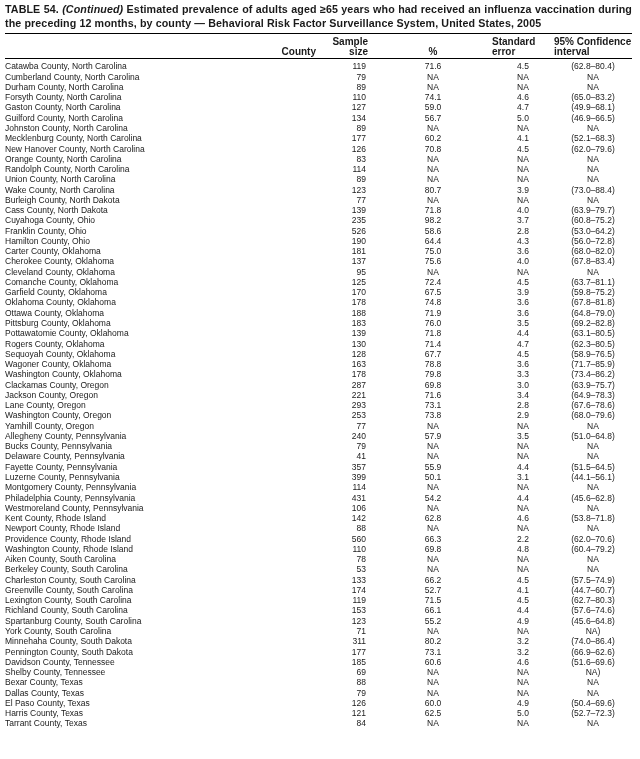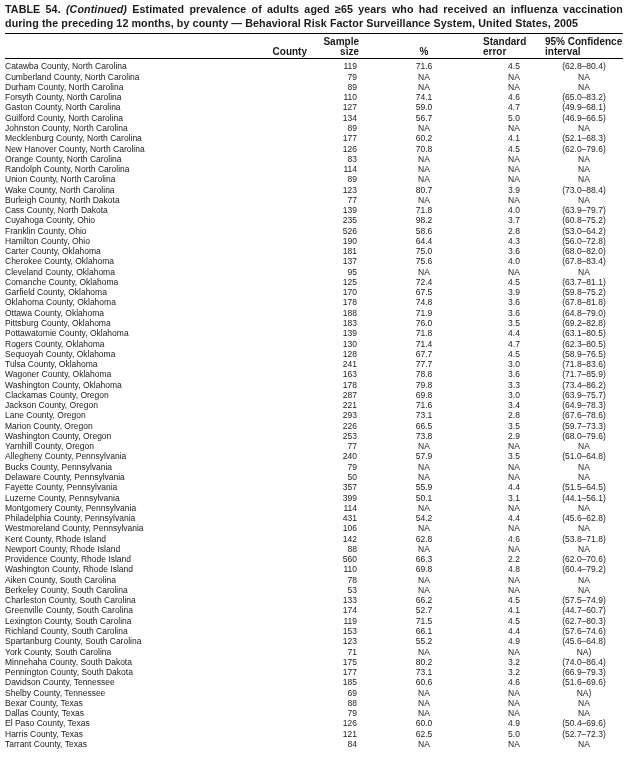--- a/index.html
+++ b/index.html
@@ -9,21 +9,21 @@
   }
   body {
     width: 640px;
     height: 759px;
     overflow: hidden;
     color: #1a1a1a;
     font-family: "Liberation Sans", "DejaVu Sans", sans-serif;
     -webkit-font-smoothing: antialiased;
   }
   .page {
-    padding: 3px 17px 0 5px;
+    padding: 3px 8px 0 5px;
   }
   .title {
     font-size: 10.7px;
     font-weight: 700;
     line-height: 13.6px;
     text-align: justify;
     letter-spacing: 0.1px;
     border-bottom: 1.5px solid #000;
     padding-bottom: 3px;
   }
@@ -306,27 +306,20 @@
           <td class="c-ci">(62.3–80.5)</td>
         </tr>
         <tr>
           <td class="c-county">Sequoyah County, Oklahoma</td>
           <td class="c-sample">128</td>
           <td class="c-pct">67.7</td>
           <td class="c-se">4.5</td>
           <td class="c-ci">(58.9–76.5)</td>
         </tr>
         <tr>
-          <td class="c-county">Tulsa County, Oklahoma</td>
-          <td class="c-sample">241</td>
-          <td class="c-pct">77.7</td>
-          <td class="c-se">3.0</td>
-          <td class="c-ci">(71.8–83.6)</td>
-        </tr>
-        <tr>
           <td class="c-county">Wagoner County, Oklahoma</td>
           <td class="c-sample">163</td>
           <td class="c-pct">78.8</td>
           <td class="c-se">3.6</td>
           <td class="c-ci">(71.7–85.9)</td>
         </tr>
         <tr>
           <td class="c-county">Washington County, Oklahoma</td>
           <td class="c-sample">178</td>
           <td class="c-pct">79.8</td>
@@ -348,27 +341,20 @@
           <td class="c-ci">(64.9–78.3)</td>
         </tr>
         <tr>
           <td class="c-county">Lane County, Oregon</td>
           <td class="c-sample">293</td>
           <td class="c-pct">73.1</td>
           <td class="c-se">2.8</td>
           <td class="c-ci">(67.6–78.6)</td>
         </tr>
         <tr>
-          <td class="c-county">Marion County, Oregon</td>
-          <td class="c-sample">226</td>
-          <td class="c-pct">66.5</td>
-          <td class="c-se">3.5</td>
-          <td class="c-ci">(59.7–73.3)</td>
-        </tr>
-        <tr>
           <td class="c-county">Washington County, Oregon</td>
           <td class="c-sample">253</td>
           <td class="c-pct">73.8</td>
           <td class="c-se">2.9</td>
           <td class="c-ci">(68.0–79.6)</td>
         </tr>
         <tr>
           <td class="c-county">Yamhill County, Oregon</td>
           <td class="c-sample">77</td>
           <td class="c-pct">NA</td>
@@ -384,21 +370,21 @@
         </tr>
         <tr>
           <td class="c-county">Bucks County, Pennsylvania</td>
           <td class="c-sample">79</td>
           <td class="c-pct">NA</td>
           <td class="c-se">NA</td>
           <td class="c-ci">NA</td>
         </tr>
         <tr>
           <td class="c-county">Delaware County, Pennsylvania</td>
-          <td class="c-sample">50</td>
+          <td class="c-sample">41</td>
           <td class="c-pct">NA</td>
           <td class="c-se">NA</td>
           <td class="c-ci">NA</td>
         </tr>
         <tr>
           <td class="c-county">Fayette County, Pennsylvania</td>
           <td class="c-sample">357</td>
           <td class="c-pct">55.9</td>
           <td class="c-se">4.4</td>
           <td class="c-ci">(51.5–64.5)</td>
@@ -510,31 +496,31 @@
         </tr>
         <tr>
           <td class="c-county">York County, South Carolina</td>
           <td class="c-sample">71</td>
           <td class="c-pct">NA</td>
           <td class="c-se">NA</td>
           <td class="c-ci">NA)</td>
         </tr>
         <tr>
           <td class="c-county">Minnehaha County, South Dakota</td>
-          <td class="c-sample">175</td>
+          <td class="c-sample">311</td>
           <td class="c-pct">80.2</td>
           <td class="c-se">3.2</td>
           <td class="c-ci">(74.0–86.4)</td>
         </tr>
         <tr>
           <td class="c-county">Pennington County, South Dakota</td>
           <td class="c-sample">177</td>
           <td class="c-pct">73.1</td>
           <td class="c-se">3.2</td>
-          <td class="c-ci">(66.9–79.3)</td>
+          <td class="c-ci">(66.9–62.6)</td>
         </tr>
         <tr>
           <td class="c-county">Davidson County, Tennessee</td>
           <td class="c-sample">185</td>
           <td class="c-pct">60.6</td>
           <td class="c-se">4.6</td>
           <td class="c-ci">(51.6–69.6)</td>
         </tr>
         <tr>
           <td class="c-county">Shelby County, Tennessee</td>

